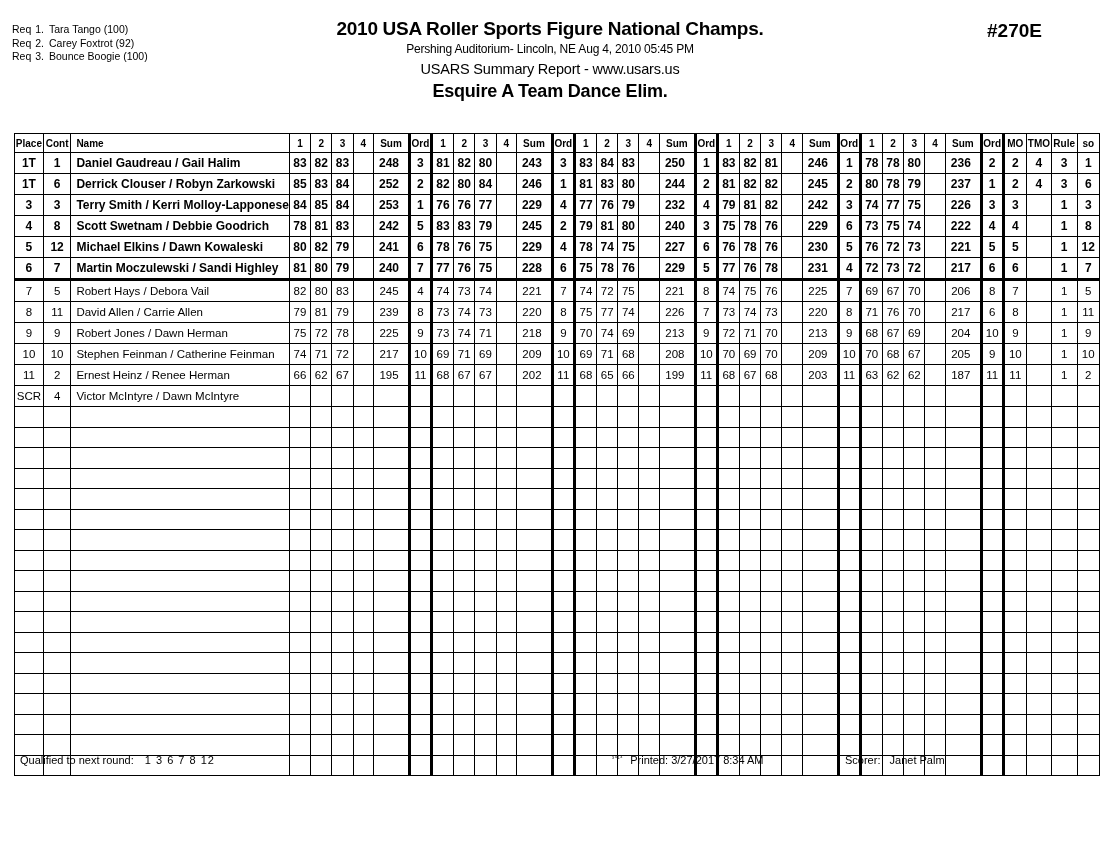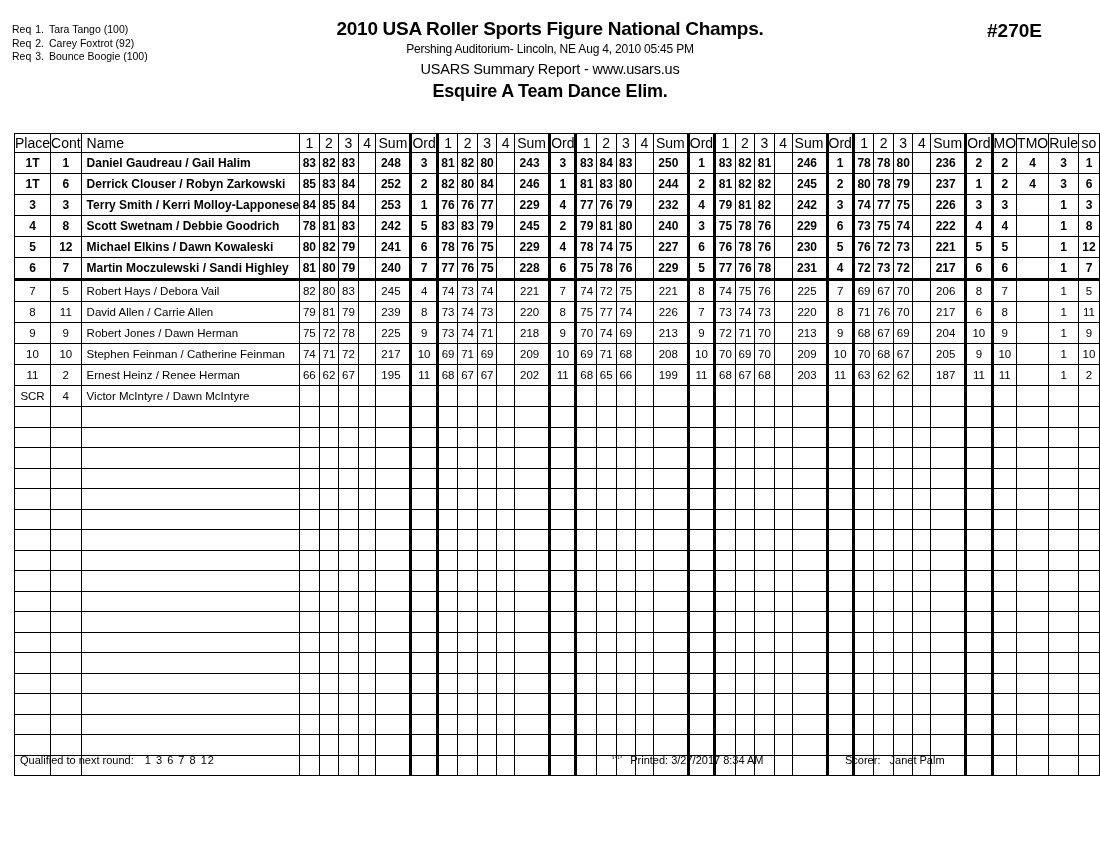--- a/index.html
+++ b/index.html
@@ -110,21 +110,21 @@
     text-align: left !important;
     padding-left: 5px !important;
     font-size: 11px;
   }
   td.nb { border: none !important; }
 
   
   .sep-l { border-left: 3.5px solid #000 !important; }
 
   
-  tr.col-head td { height: 18px; font-size: 14px; }
+  tr.col-head td { height: 18px; font-size: 10px; font-weight: bold; }
   td.head-name { text-align: left !important; padding-left: 5px !important; font-size: 10.5px; }
 
   
   tr.row-bold td { font-weight: bold; font-size: 12px; }
   tr.row-bold td.c-name { font-size: 12px; }
   tr.row-norm td { font-weight: normal; font-size: 11.5px; }
   td.ord-cell { font-weight: bold; }
   td.numcell { text-align: center; }
   td.sumcell { text-align: right; padding-right: 4px !important; }
 

